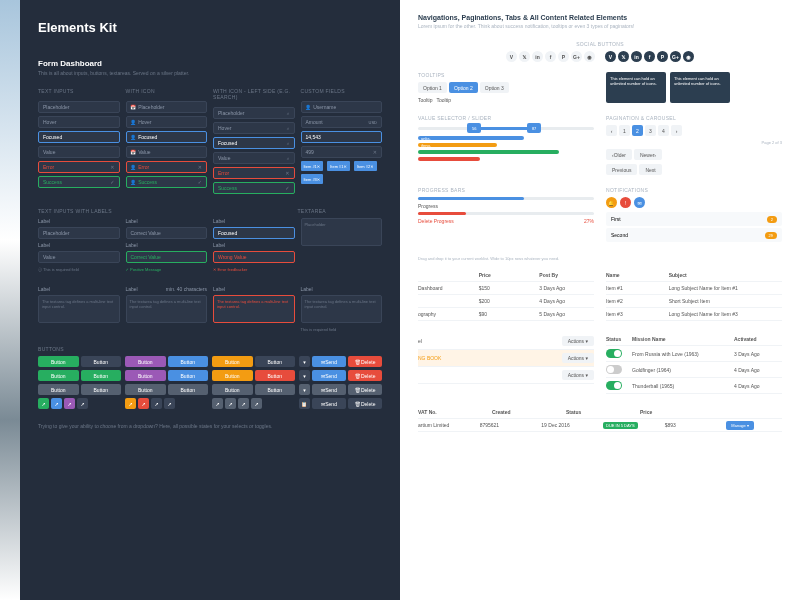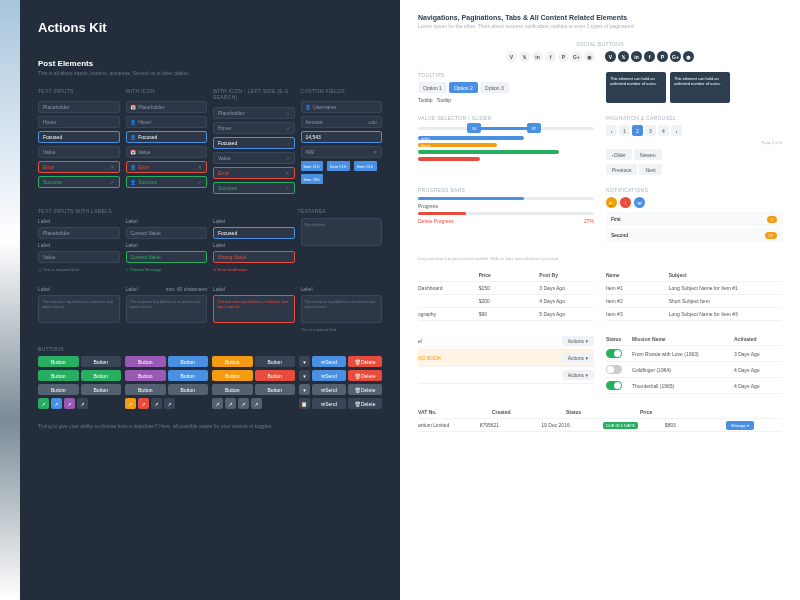--- a/index.html
+++ b/index.html
@@ -64,22 +64,22 @@
 .abtn{background:#f0f3f6;font-size:5px;padding:2px 6px;border-radius:2px;color:#555}
 .icons-grid{display:flex;gap:3px;margin:4px 0}
 .iicon{width:11px;height:11px;border-radius:50%;display:flex;align-items:center;justify-content:center;font-size:5px;color:#fff}
 </style>
 </head>
 <body>
 
 <div class="bg-img"></div>
 
 <div class="dark-panel">
-  <h1>Actions Kit</h1>
-  <h2>Post Elements</h2>
+  <h1>Elements Kit</h1>
+  <h2>Form Dashboard</h2>
   <div class="sub">This is all about inputs, buttons, textareas. Served on a silver platter.</div>
 
   <div class="cols4">
     <div class="col">
       <div class="sec-label">TEXT INPUTS</div>
       <div class="inp">
           <span>Placeholder</span>
         </div>
       <div class="inp">
           <span>Hover</span>

